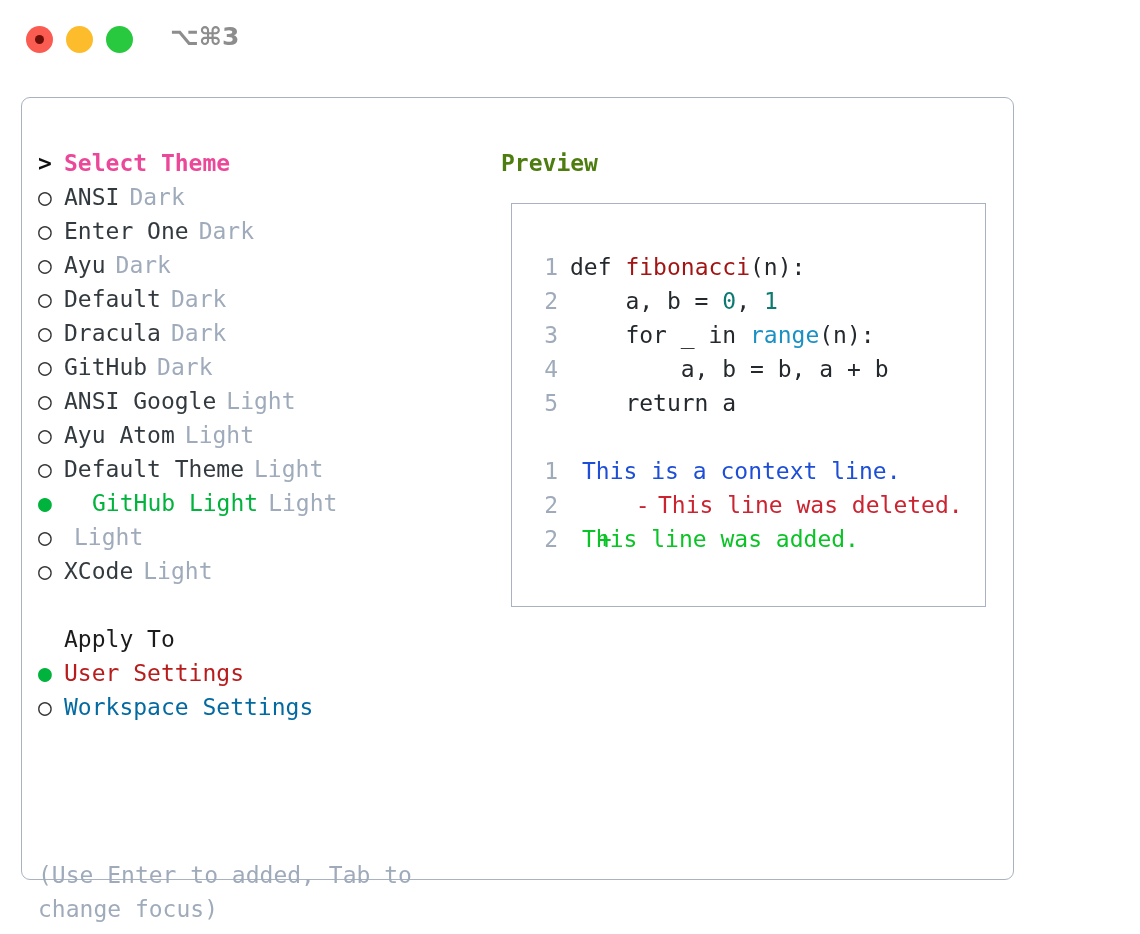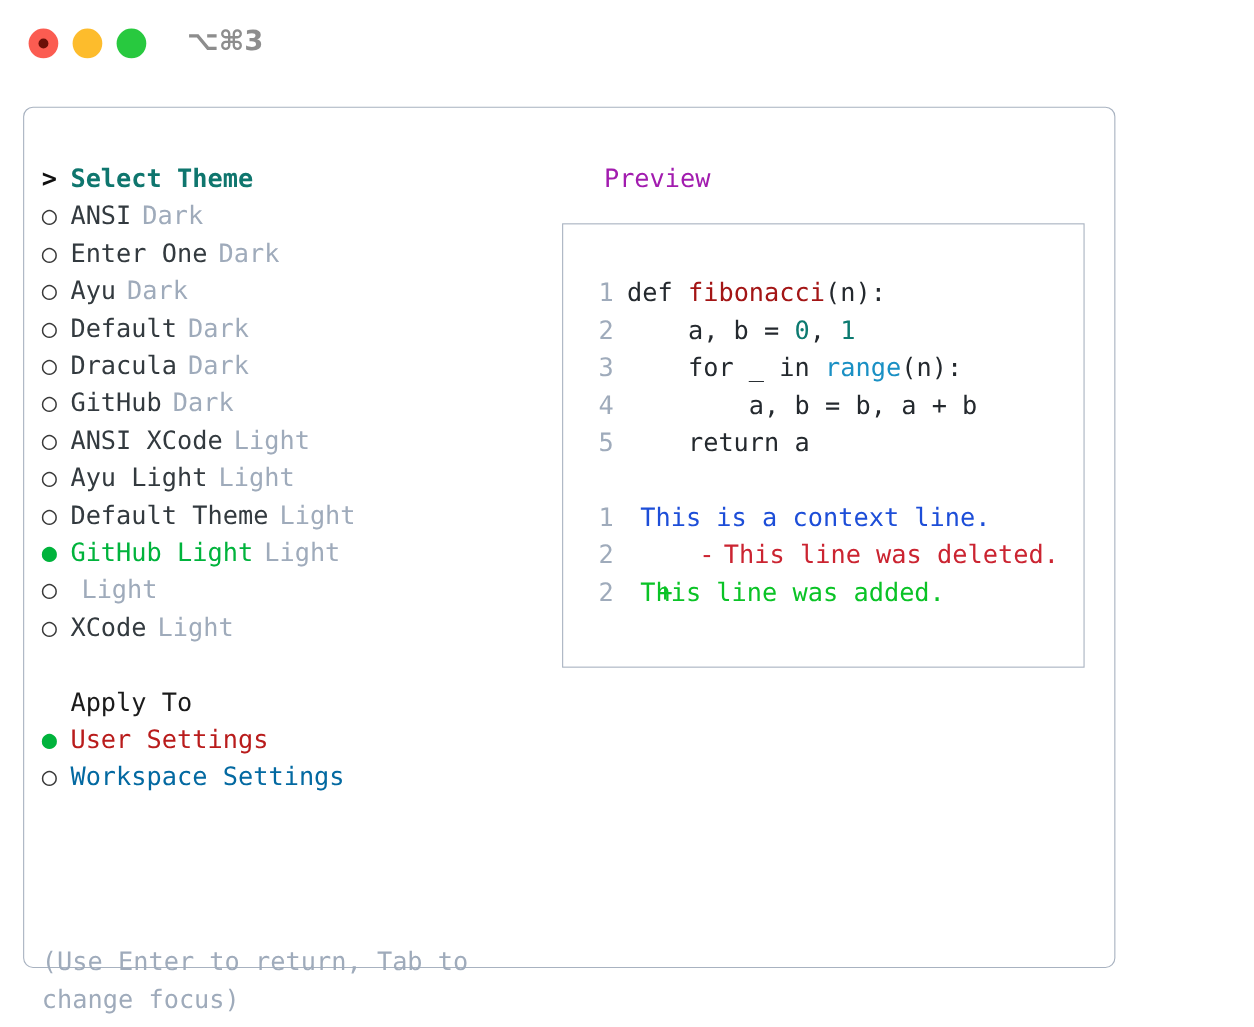--- a/index.html
+++ b/index.html
@@ -106,26 +106,26 @@
     width: 26px;
     flex: 0 0 26px;
     font-size: 23px;
     font-weight: 700;
     color: #101010;
   }
 
   .head-label {
     font-size: 23px;
     font-weight: 700;
-    color: #0f766e;
+    color: #ec4899;
   }
 
   .theme-name   { color: #333a3f; }
   .theme-kind   { color: #9fabbb; margin-left: 10px; }
-  .row.selected .theme-name { color: #00b33c; }
+  .row.selected .theme-name { color: #00b33c; margin-left: 28px; }
   .row.selected .theme-kind { color: #9fabbb; }
 
   .subhead {
     font-size: 23px;
     color: #1b1b1b;
     font-weight: 500;
     padding-left: 26px;
   }
 
   .apply-name { color: #0369a1; }
@@ -145,24 +145,23 @@
 
   
   #preview-column {
     position: absolute;
     left: 479px;
     top: 48px;
     width: 500px;
   }
   #preview-title {
     font-size: 23px;
-    font-weight: 400;
-    color: #a21caf;
-    line-height: 34px;
-    margin-left: 48px;
+    font-weight: 700;
+    color: #4d7c0f;
+    line-height: 34px;
   }
   #preview-box {
     position: absolute;
     left: 489px;
     top: 105px;
     width: 475px;
     height: 404px;
     box-sizing: border-box;
     border: 1.6px solid #a8b2c0;
     background: #ffffff;
@@ -246,26 +245,26 @@
             <span class="theme-name">Dracula</span>
             <span class="theme-kind">Dark</span>
           </div>
           <div class="row">
             <span class="bullet">○</span>
             <span class="theme-name">GitHub</span>
             <span class="theme-kind">Dark</span>
           </div>
           <div class="row">
             <span class="bullet">○</span>
-            <span class="theme-name">ANSI XCode</span>
-            <span class="theme-kind">Light</span>
-          </div>
-          <div class="row">
-            <span class="bullet">○</span>
-            <span class="theme-name">Ayu Light</span>
+            <span class="theme-name">ANSI Google</span>
+            <span class="theme-kind">Light</span>
+          </div>
+          <div class="row">
+            <span class="bullet">○</span>
+            <span class="theme-name">Ayu Atom</span>
             <span class="theme-kind">Light</span>
           </div>
           <div class="row">
             <span class="bullet">○</span>
             <span class="theme-name">Default Theme</span>
             <span class="theme-kind">Light</span>
           </div>
           <div class="row selected">
             <span class="bullet filled">●</span>
             <span class="theme-name">GitHub Light</span>
@@ -292,21 +291,21 @@
             <span class="bullet filled">●</span>
             <span class="apply-name">User Settings</span>
           </div>
           <div class="row">
             <span class="bullet">○</span>
             <span class="apply-name">Workspace Settings</span>
           </div>
         </div>
     </div>
 
-    <div id="hint">(Use Enter to return, Tab to change focus)</div>
+    <div id="hint">(Use Enter to added, Tab to change focus)</div>
 
     <div id="preview-column">
       <div id="preview-title">Preview</div>
     </div>
 
     <div id="preview-box">
       <div id="code-area"><div><span class="ln">1</span><span class="code-plain">def </span><span class="kw-func">fibonacci</span><span class="code-plain">(n):</span></div><div><span class="ln">2</span><span class="code-plain">    a, b = </span><span class="kw-num">0</span><span class="code-plain">, </span><span class="kw-num">1</span></div><div><span class="ln">3</span><span class="code-plain">    for _ in </span><span class="kw-call">range</span><span class="code-plain">(n):</span></div><div><span class="ln">4</span><span class="code-plain">        a, b = b, a + b</span></div><div><span class="ln">5</span><span class="code-plain">    return a</span></div></div>
       <div id="diff-area"><div><span class="ln">1</span><span class="diff-sign diff-ctx">    </span><span class="diff-ctx">This is a context line.</span></div><div><span class="ln">2</span><span class="diff-sign diff-del">  - </span><span class="diff-del">This line was deleted.</span></div><div><span class="ln">2</span><span class="diff-sign diff-add">  + </span><span class="diff-add">This line was added.</span></div></div>
     </div>
 

